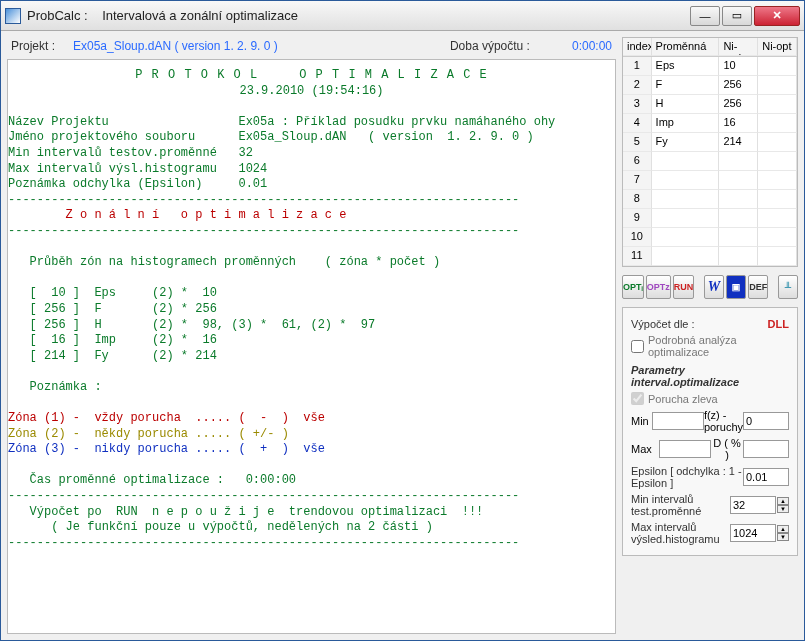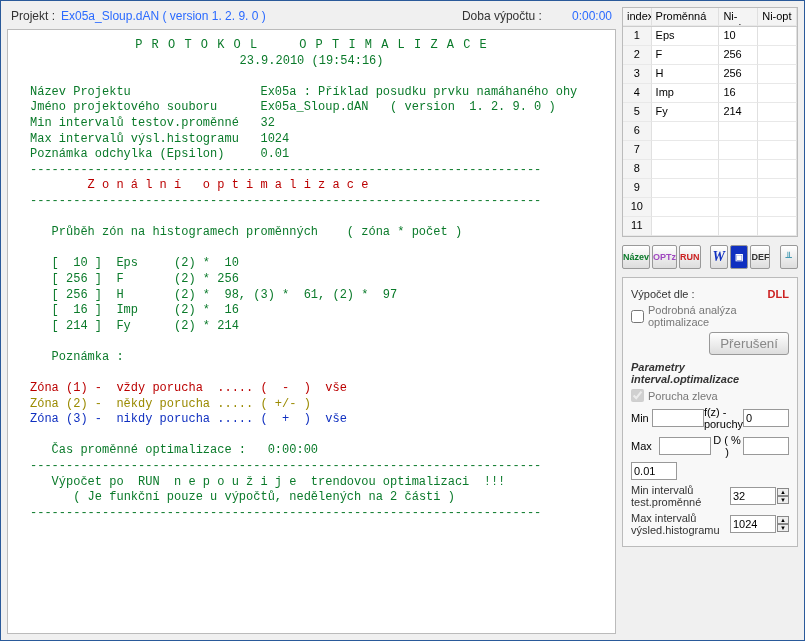--- a/index.html
+++ b/index.html
@@ -9,26 +9,26 @@
   
   .titlebar { height: 30px; background: linear-gradient(to bottom, #f8f8f8, #e0e0e0); display: flex; align-items: center; padding: 0 4px; border-bottom: 1px solid #aaa; }
   .titlebar-icon { width: 16px; height: 16px; background: linear-gradient(135deg,#4a90d9,#fff); border:1px solid #2a5a9a; margin-right: 6px; }
   .titlebar-text { flex: 1; font-size: 13px; color: #222; }
   .win-btns { display: flex; gap: 2px; margin-left: auto; }
   .win-btn { width: 30px; height: 20px; border: 1px solid #888; background: linear-gradient(#f8f8f8,#d8d8d8); display:flex; align-items:center; justify-content:center; font-family: Arial; font-size: 11px; border-radius: 2px; }
   .win-btn.close { width: 46px; background: linear-gradient(#e78,#c23); color: #fff; border-color:#922; font-weight:bold; }
   
   .body { flex:1; display:flex; padding: 6px; gap: 6px; }
   .left-pane { flex:1; display:flex; flex-direction:column; }
-  .top-row { display:flex; align-items:flex-end; padding: 2px 4px 6px 4px; font-size:12px; }
+  .top-row { display:flex; align-items:flex-end; padding: 2px 4px 6px 4px; font-size:12px;gap:12px; }
   .top-row .lbl { color:#333; }
   .top-row .val { color:#2a6aff; margin-left:6px; }
   .top-row .spacer { flex:1; }
   
-  .protocol { flex:1; background:#fff; border:1px solid #bbb; padding:8px 22px; font-family: "Courier New", monospace; font-size: 12px; line-height: 1.3; white-space: pre; color:#0a7a2a; overflow:hidden; }
+  .protocol { flex:1; background:#fff; border:1px solid #bbb; padding:8px 0; font-family: "Courier New", monospace; font-size: 12px; line-height: 1.3; white-space: pre; color:#0a7a2a; overflow:hidden; }
   .protocol .title { letter-spacing: 1px; }
   .protocol .red { color:#b00; }
   .protocol .olive { color:#9a8a00; }
   .protocol .blue { color:#1030c0; }
   .protocol .dash { color:#0a7a2a; }
   
   .right-pane { width: 176px; display:flex; flex-direction:column; gap:6px; }
   
   .grid { background:#fff; border:1px solid #bbb; font-size:11px; }
   .grid-row { display:flex; height:19px; }
@@ -63,20 +63,33 @@
   .panel .grouptitle { font-style:italic; font-weight:bold; color:#333; margin:6px 0 4px 0; }
   .panel .btn { border:1px solid #999; background:linear-gradient(#fff,#ddd); padding:3px 10px; border-radius:3px; color:#888; }
   .spin { display:inline-flex; align-items:center; }
   .spin .updn { display:flex; flex-direction:column; margin-left:1px; }
   .spin .updn span { width:12px; height:8px; border:1px solid #888; background:#eee; font-size:6px; line-height:6px; text-align:center; }
 </style>
 </head>
 <body>
 
 <div class="window">
+  <div class="titlebar">
+    <div class="titlebar-icon"></div>
+    <div class="titlebar-text">
+      <span>ProbCalc :</span>
+      &nbsp;&nbsp;
+      <span>Intervalová a zonální optimalizace</span>
+    </div>
+    <div class="win-btns">
+      <div class="win-btn">—</div>
+      <div class="win-btn">▭</div>
+      <div class="win-btn close">✕</div>
+    </div>
+  </div>
 
   <div class="body">
     <div class="left-pane">
       <div class="top-row">
         <span class="lbl">Projekt :</span>
         <span class="val">Ex05a_Sloup.dAN  ( version  1. 2. 9. 0 )</span>
         <span class="spacer"></span>
         <span class="lbl">Doba výpočtu :</span>
         <span class="val" style="margin-left:30px">0:00:00</span>
       </div>
@@ -185,21 +198,21 @@
             <div class="grid-row">
               <div class="grid-cell gc-idx">11</div>
               <div class="grid-cell gc-var"></div>
               <div class="grid-cell gc-ni"></div>
               <div class="grid-cell gc-niop"></div>
             </div>
           </div>
       </div>
 
       <div class="btnbar">
-        <div class="b opt1">Název</div>
+        <div class="b opt1">OPTᵢ</div>
         <div class="b opt2">OPTz</div>
         <div class="b run">RUN</div>
         <div class="gap"></div>
         <div class="b w">W</div>
         <div class="b save">
             <span>▣</span>
           </div>
         <div class="b def">DEF</div>
         <div class="gap"></div>
         <div class="b last">
@@ -209,42 +222,40 @@
 
       <div class="panel">
         <div class="row">
           <span class="l">Výpočet dle :</span>
           <span class="v dll">DLL</span>
         </div>
         <label class="chk">
           <input type="checkbox" style="">
           <span>Podrobná analýza optimalizace</span>
         </label>
-        <div class="row" style="justify-content:flex-end">
-          <button class="btn">Přerušení</button>
-        </div>
 
         <div class="grouptitle">Parametry interval.optimalizace</div>
         <label class="chk">
           <input type="checkbox" checked="" disabled="" style="">
           <span>Porucha zleva</span>
         </label>
         <div class="row">
           <span style="width:28px">Min</span>
           <input type="text" class="w60" style="">
           <span style="flex:1;text-align:left">f(z) - poruchy</span>
           <input type="text" value="0" style="">
         </div>
         <div class="row">
           <span style="width:28px">Max</span>
           <input type="text" class="w60" style="">
           <span style="flex:1;text-align:center">D ( % )</span>
           <input type="text" value="" style="">
         </div>
         <div class="row">
+          <span class="l">Epsilon [ odchylka : 1 - Epsilon ]</span>
           <input type="text" value="0.01" style="">
         </div>
         <div class="row">
           <span class="l">Min  intervalů test.proměnné</span>
           <span class="spin">
             <input type="text" value="32" style="">
             <span class="updn">
                 <span>▲</span>
                 <span>▼</span>
               </span>

